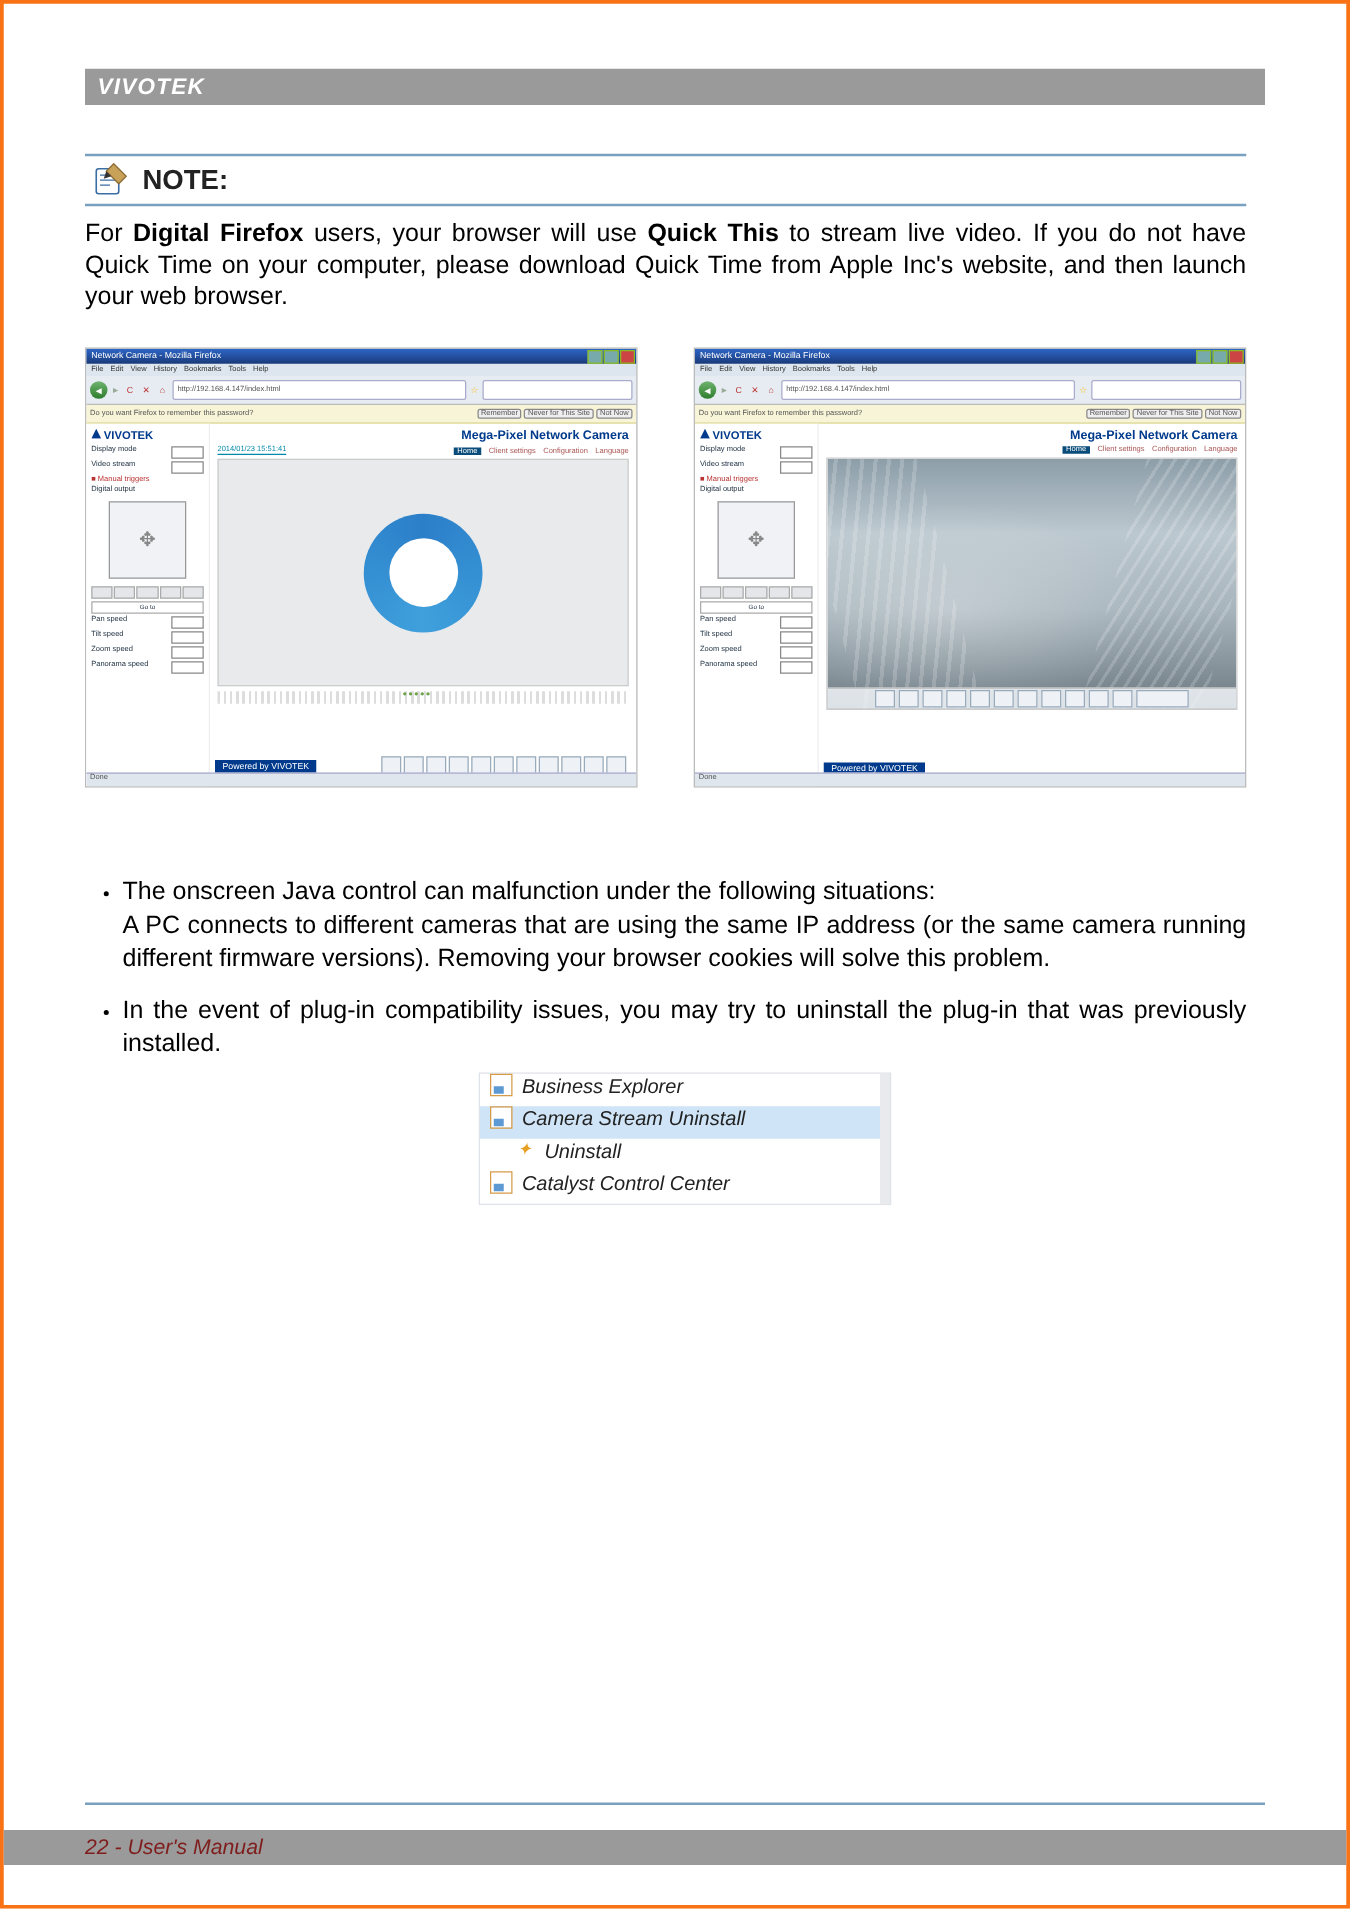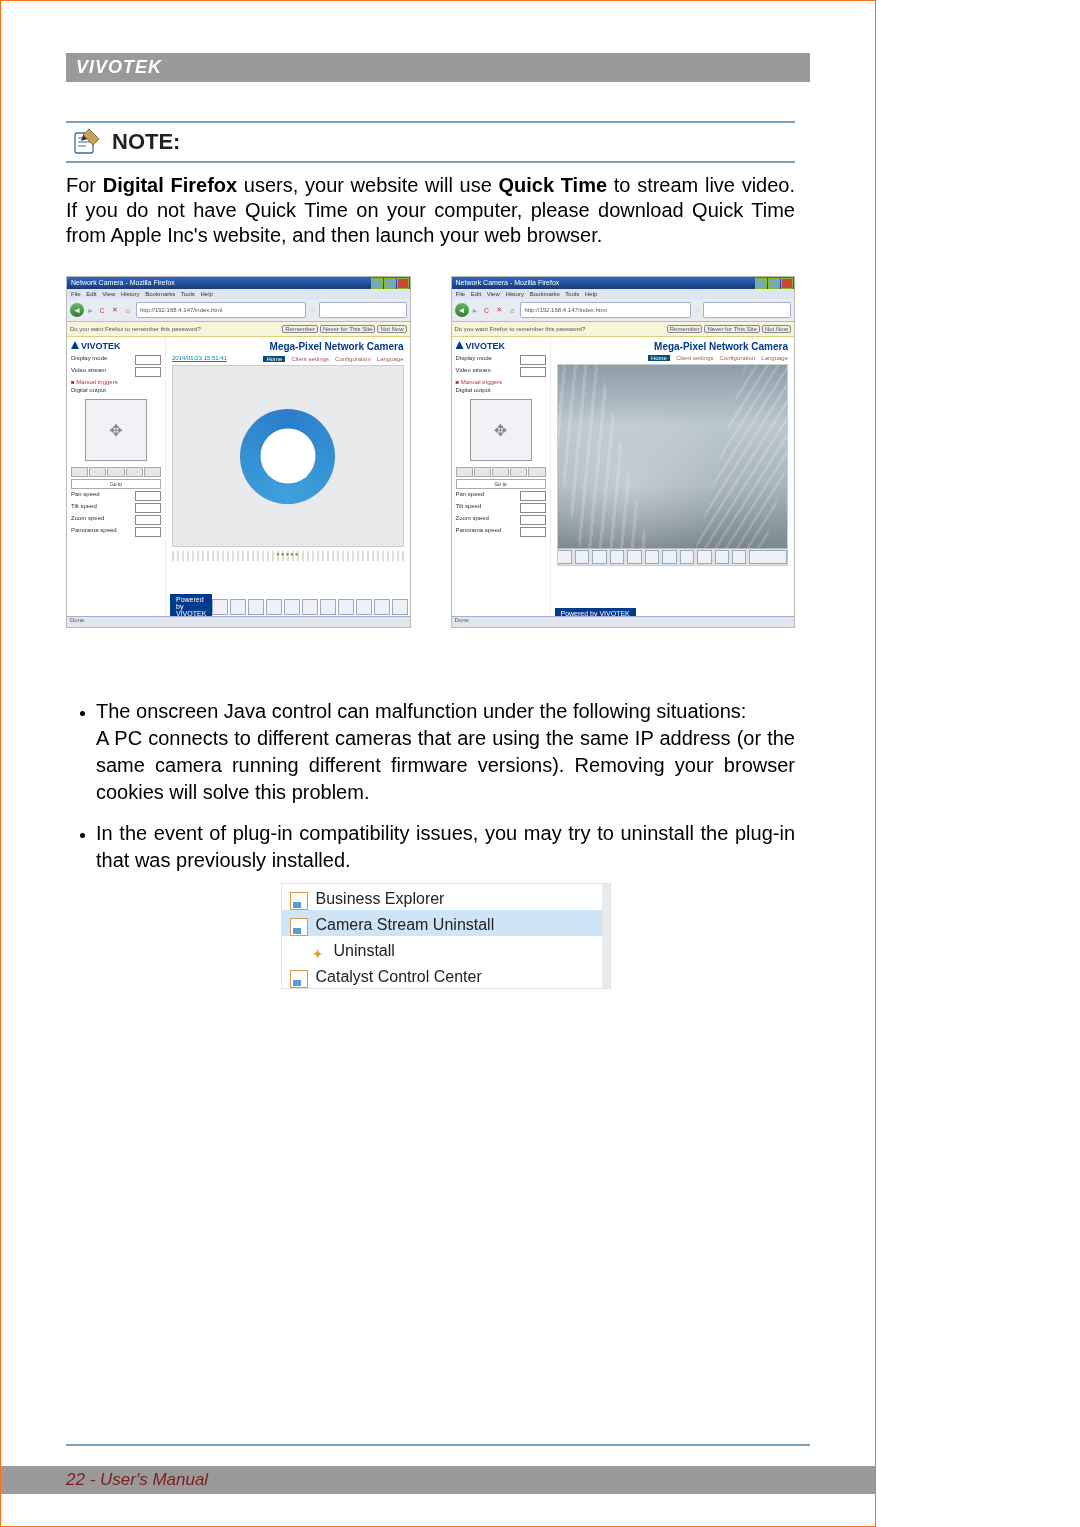--- a/index.html
+++ b/index.html
@@ -4,25 +4,25 @@
 <style>
   body {
     margin: 0;
     font-family: Arial, Helvetica, sans-serif;
     background: #fff;
     width: 1080px;
     height: 1527px;
     position: relative;
   }
   .page {
-    width: 876px;
+    width: 1080px;
     height: 1527px;
     box-sizing: border-box;
     padding: 20px;
-    border: 1px solid #f97316;
+    border: 3px solid #f97316;
     position: relative;
     background: #fff;
   }
   .header-brand {
     color: #fff;
     background: #9a9a9a;
     font-style: italic;
     font-weight: bold;
     font-size: 18px;
     letter-spacing: 1px;
@@ -284,24 +284,25 @@
   .uninstall-box {
     width: 320px;
     margin: 10px auto 0 auto;
     background: #fff;
     border-right: 8px solid #e8eaed;
     font-size: 16px;
     color: #222;
     box-shadow: 0 0 0 1px #dfe2e6;
   }
   .uninstall-row {
-    display: flex; align-items: flex-end;
+    display: flex; align-items: flex-start;
     height: 26px;
     padding-left: 8px;
     gap: 8px;
+    font-style: italic;
   }
   .uninstall-row.selected {
     background: #cfe4f7;
   }
   .uninstall-row.indent { padding-left: 28px; }
   .uicon {
     width: 16px; height: 16px;
     display:inline-flex;align-items:center;justify-content:center;
   }
   .uicon.folder {
@@ -347,21 +348,21 @@
           <line x1="7" y1="15" x2="19" y2="15" stroke="#3b6ea5" stroke-width="1"></line>
           <line x1="7" y1="19" x2="15" y2="19" stroke="#3b6ea5" stroke-width="1"></line>
           <path d="M18 2 L28 12 L22 18 L12 8 Z" fill="#c9a25a" stroke="#8a6b34"></path>
           <path d="M12 8 L10 14 L16 12 Z" fill="#333"></path>
         </svg>
       </div>
       <span class="callout-title">NOTE:</span>
     </div>
 
     <div class="body-text">
-      <span>For </span><b>Digital Firefox</b><span> users, your website will use </span><b>Quick Time</b><span> to stream live video. If you do not have Quick Time on your computer, please download Quick Time from Apple Inc's website, and then launch your web browser.</span>
+      <span>For </span><b>Digital Firefox</b><span> users, your browser will use </span><b>Quick This</b><span> to stream live video. If you do not have Quick Time on your computer, please download Quick Time from Apple Inc's website, and then launch your web browser.</span>
     </div>
 
     <div class="screenshots-row">
 
       <div class="screenshot">
         <div class="ss-titlebar">
           <span>Network Camera - Mozilla Firefox</span>
           <div class="winbtns">
               <span></span>
               <span></span>

